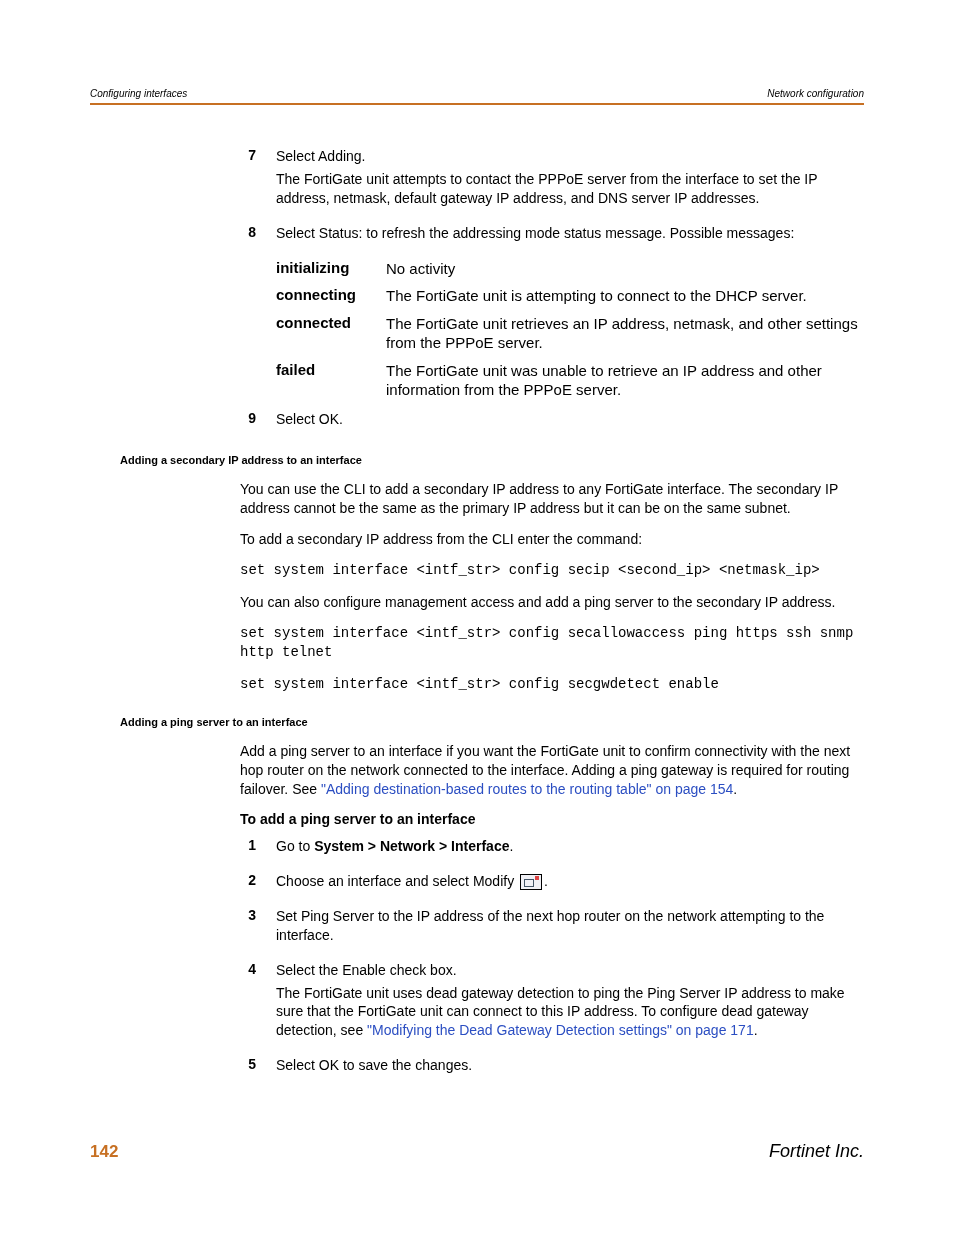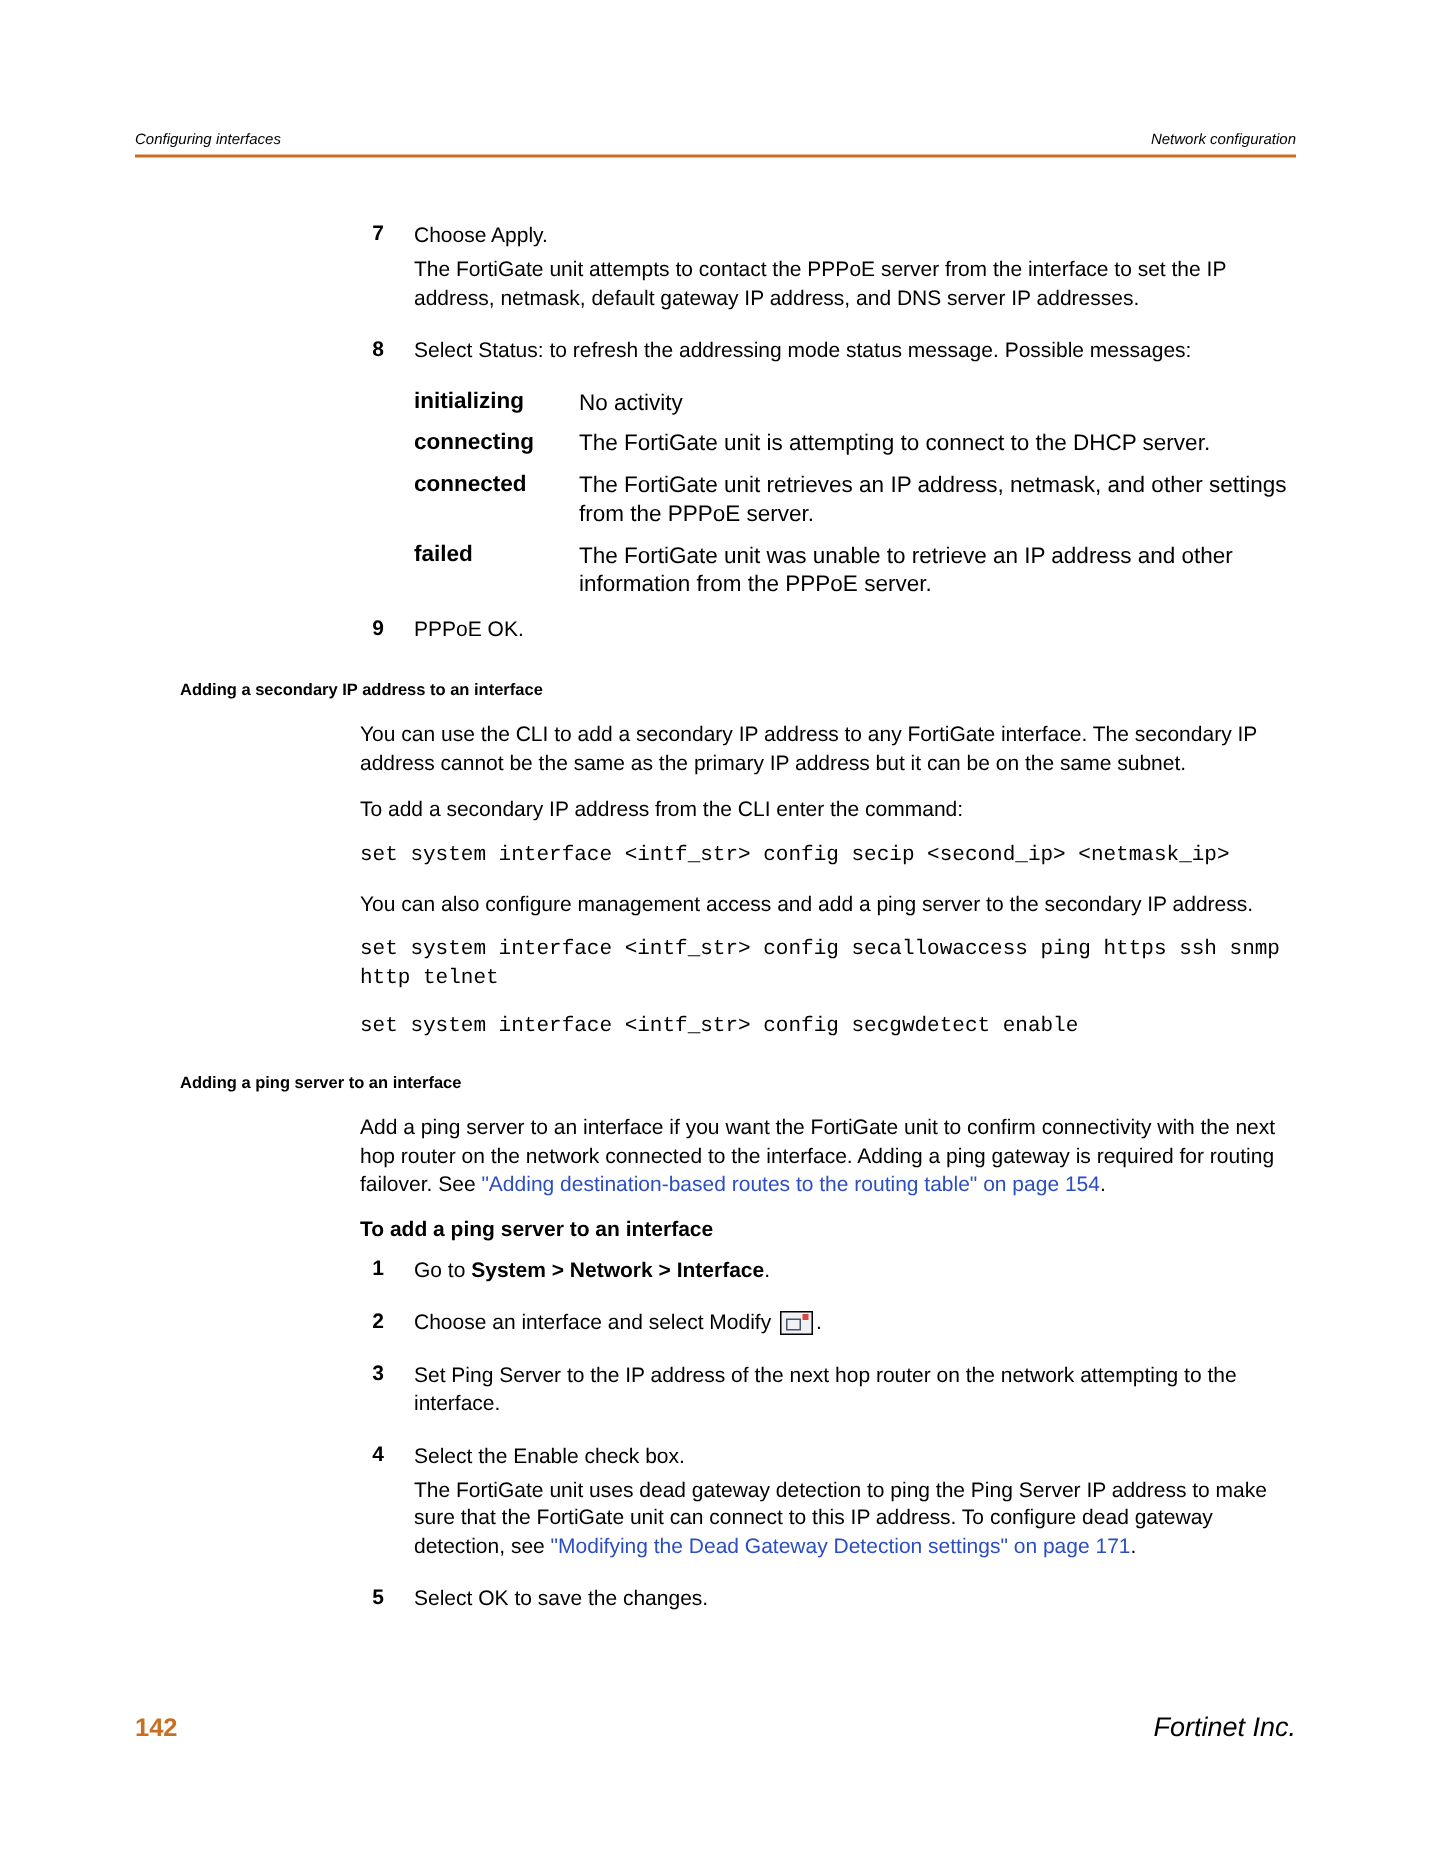--- a/index.html
+++ b/index.html
@@ -128,21 +128,21 @@
 <div class="header-row">
   <span>Configuring interfaces</span>
   <span>Network configuration</span>
 </div>
 
 <div class="content">
 
   <div class="step">
     <div class="step-num">7</div>
     <div class="step-body">
-      <p>Choose Apply.</p>
+      <p>Select Adding.</p>
       <p>The FortiGate unit attempts to contact the PPPoE server from the interface to set the IP address, netmask, default gateway IP address, and DNS server IP addresses.</p>
     </div>
   </div>
 
   <div class="step">
     <div class="step-num">8</div>
     <div class="step-body">
       <p>Select Status: to refresh the addressing mode status message. Possible messages:</p>
     </div>
   </div>
@@ -162,21 +162,21 @@
     </div>
     <div class="status-row">
       <div class="status-label">failed</div>
       <div class="status-desc">The FortiGate unit was unable to retrieve an IP address and other information from the PPPoE server.</div>
     </div>
   </div>
 
   <div class="step">
     <div class="step-num">9</div>
     <div class="step-body">
-      <p>PPPoE OK.</p>
+      <p>Select OK.</p>
     </div>
   </div>
 
   <h2 class="section-heading">Adding a secondary IP address to an interface</h2>
   <p class="para">You can use the CLI to add a secondary IP address to any FortiGate interface. The secondary IP address cannot be the same as the primary IP address but it can be on the same subnet.</p>
   <p class="para">To add a secondary IP address from the CLI enter the command:</p>
   <div class="code">set system interface &lt;intf_str&gt; config secip &lt;second_ip&gt; &lt;netmask_ip&gt;</div>
   <p class="para">You can also configure management access and add a ping server to the secondary IP address.</p>
   <div class="code">set system interface &lt;intf_str&gt; config secallowaccess ping https ssh snmp http telnet</div>
   <div class="code">set system interface &lt;intf_str&gt; config secgwdetect enable</div>

